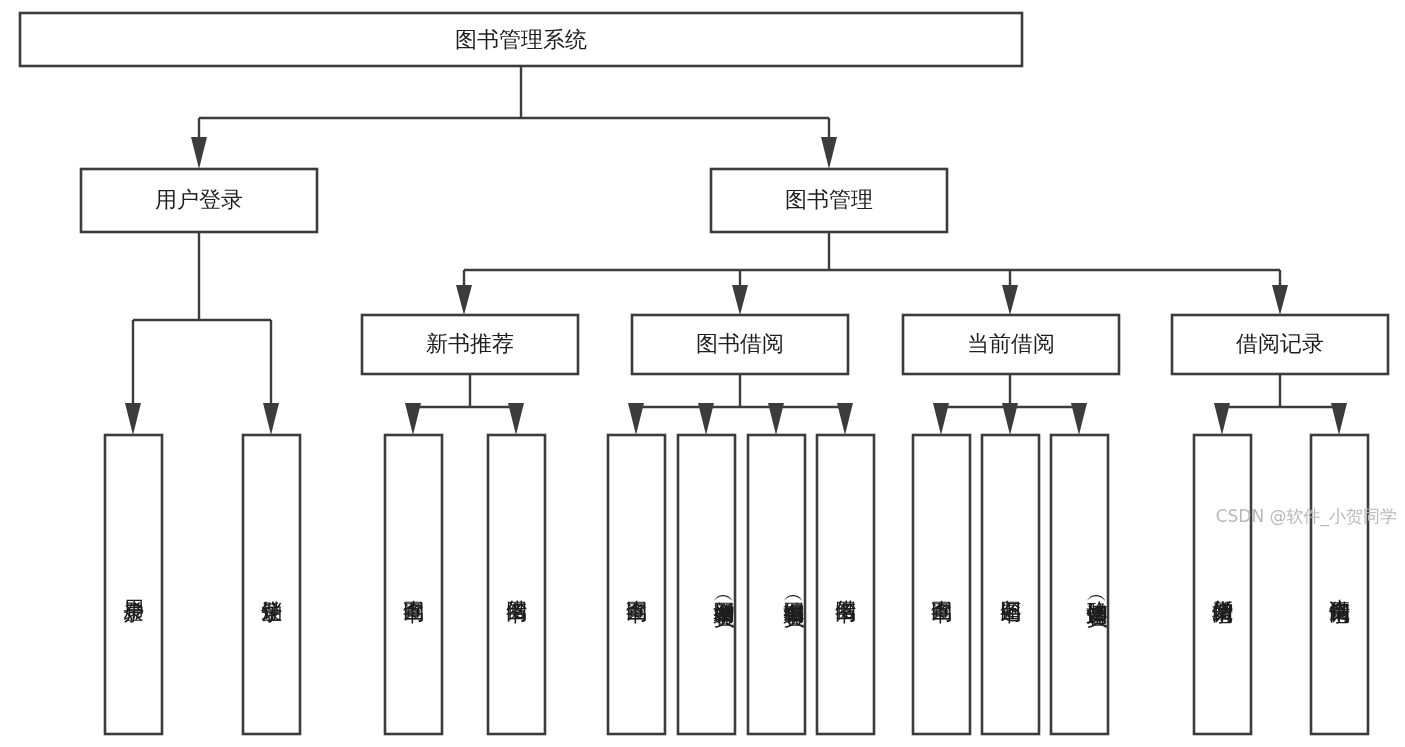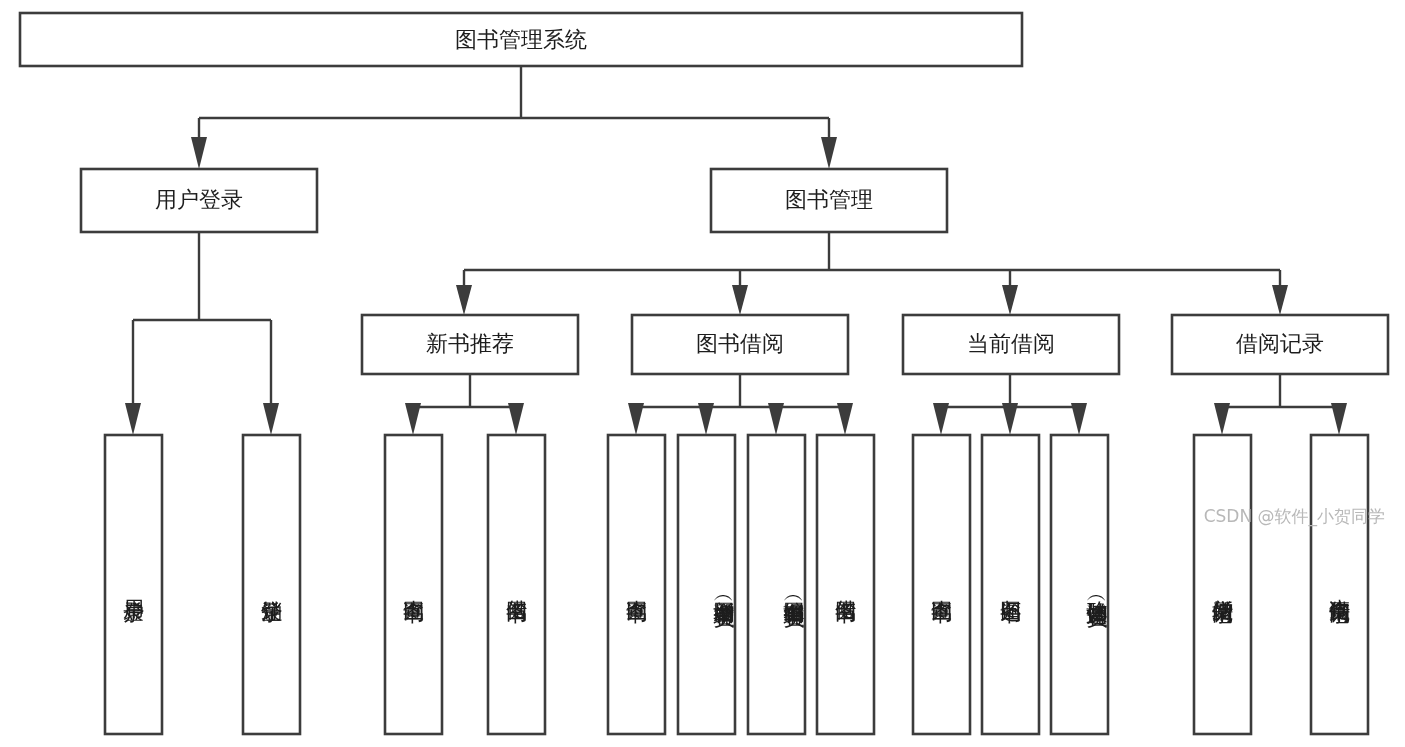--- a/index.html
+++ b/index.html
@@ -64,21 +64,21 @@
     color: #1d1d1d;
     letter-spacing: 1px;
     display: flex;
     align-items: center;
     justify-content: center;
     white-space: nowrap;
     pointer-events: none;
   }
   .watermark {
     position: absolute;
-    right: 20px;
+    right: 8px;
     bottom: 6px;
     font-family: "DejaVu Sans", "Liberation Sans", sans-serif;
     font-size: 17px;
     color: #b8b8b8;
     white-space: nowrap;
   }
 </style>
 </head>
 <body>
 

